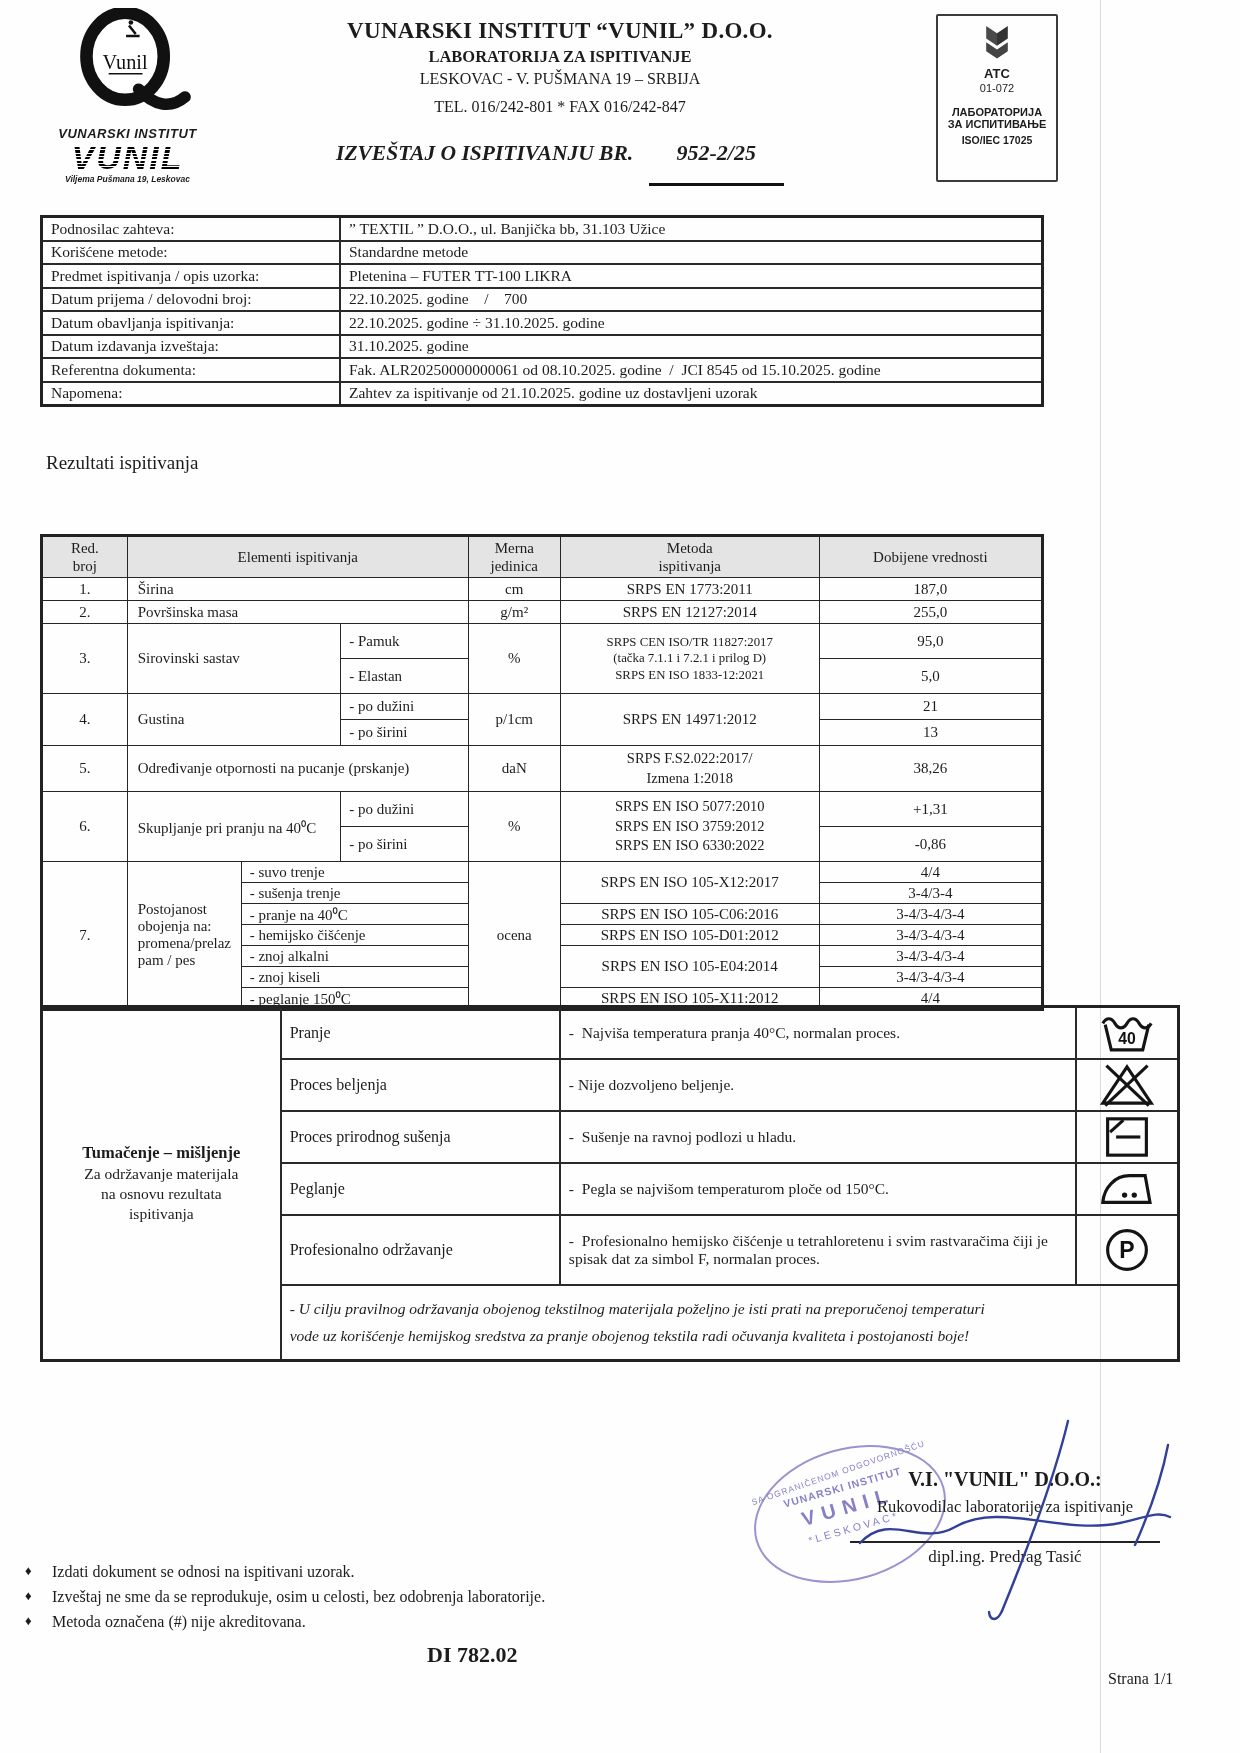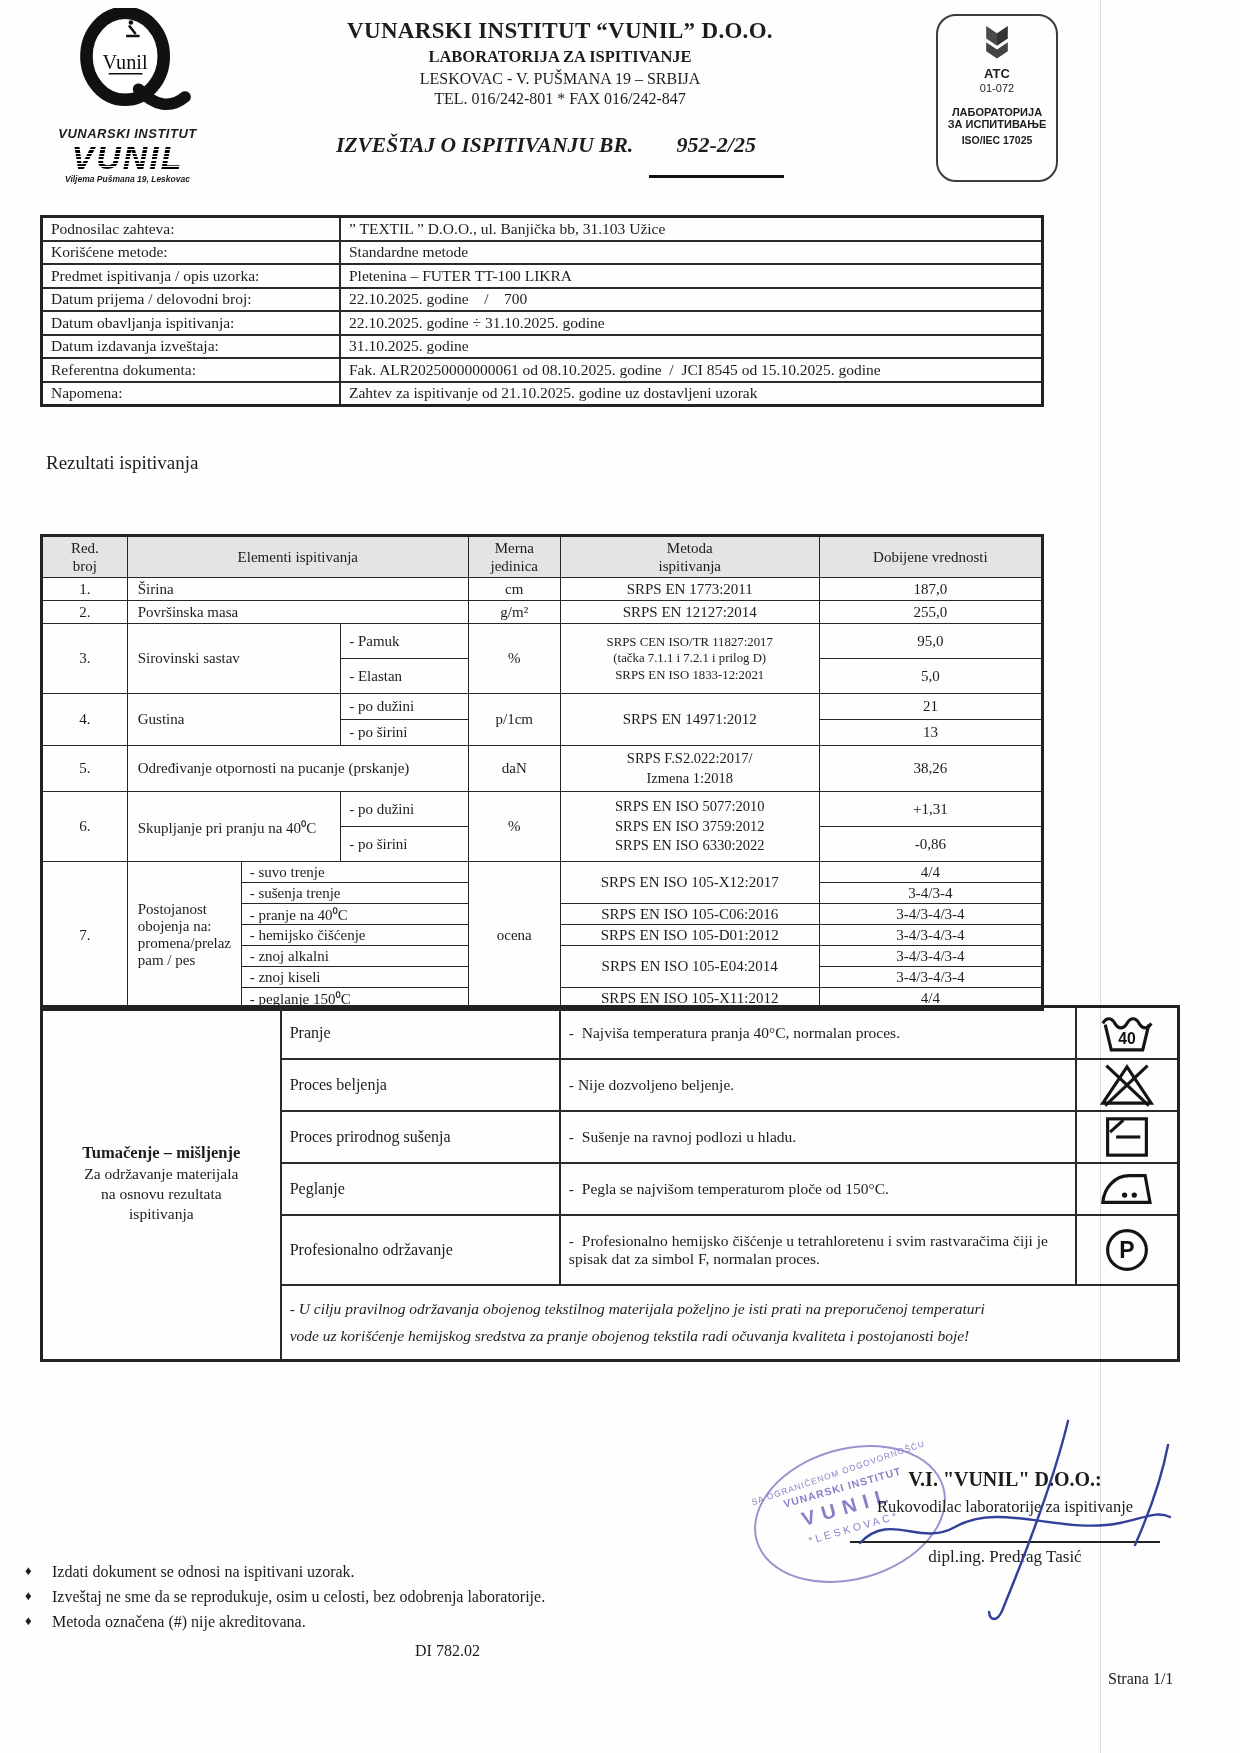--- a/index.html
+++ b/index.html
@@ -13,26 +13,26 @@
   .logo-institute{font:italic 700 13px "Liberation Sans",sans-serif;letter-spacing:.5px;margin-top:2px;}
   .logo-brand{font:italic 800 34px "Liberation Sans",sans-serif;letter-spacing:2px;line-height:.95;
     background:repeating-linear-gradient(0deg,#000 0 2.2px,#fff 2.2px 3.4px);
     -webkit-background-clip:text;background-clip:text;-webkit-text-fill-color:transparent;color:#111;}
   .logo-addr{font:italic 700 8.5px "Liberation Sans",sans-serif;margin-top:1px;}
 
   .header-center{position:absolute;left:250px;top:18px;width:620px;text-align:center;}
   .org-name{font-weight:700;font-size:23px;letter-spacing:.3px;}
   .lab-name{font-weight:700;font-size:16.5px;margin-top:3px;}
   .org-addr{font-size:16px;margin-top:3px;}
-  .org-tel{font-size:16px;margin-top:2px;}
+  .org-tel{font-size:16px;margin-top:10px;}
   .report-line{margin-top:24px;font-style:italic;font-weight:700;font-size:21.5px;white-space:nowrap;}
   .report-no{display:inline-block;border-bottom:3px solid #111;padding:0 28px 17px 28px;margin-left:10px;font-size:22px;}
 
   .cert-box{position:absolute;left:936px;top:14px;width:122px;height:168px;border:2px solid #3c3c3c;
-            border-radius:20px;text-align:center;font-family:"Liberation Sans",sans-serif;padding-top:8px;box-sizing:border-box;}
+            border-radius:2px;text-align:center;font-family:"Liberation Sans",sans-serif;padding-top:8px;box-sizing:border-box;}
   .atc-svg{width:36px;height:40px;display:block;margin:0 auto;}
   .cert-abbr{font-weight:700;font-size:13px;margin-top:2px;}
   .cert-code{font-size:11px;margin-top:1px;}
   .cert-l1{font-weight:700;font-size:11px;margin-top:12px;}
   .cert-l2{font-weight:700;font-size:11px;}
   .cert-l3{font-weight:700;font-size:10.5px;margin-top:4px;}
 
   
   .info-table{position:absolute;left:40px;top:215px;width:1004px;border-collapse:collapse;font-size:15.5px;
               border:3px solid #222;}
@@ -81,21 +81,21 @@
   .sig-role{font-size:16.5px;margin-top:6px;}
   .sig-line{width:310px;border-bottom:2px solid #222;margin:24px auto 0 auto;}
   .sig-name{font-size:17px;margin-top:4px;}
   .pen-svg{position:absolute;left:850px;top:1415px;width:340px;height:215px;z-index:3;pointer-events:none;}
   .pen{stroke:#32409a;stroke-width:2.4;fill:none;stroke-linecap:round;}
 
   
   .bullets{position:absolute;left:25px;top:1563px;font-size:16px;}
   .bullet-row{display:flex;margin-bottom:7px;}
   .diamond{width:27px;font-size:13px;}
-  .doc-code{position:absolute;left:415px;top:1642px;font-weight:400;font-size:16px;}
+  .doc-code{position:absolute;left:427px;top:1642px;font-weight:700;font-size:22px;}
   .page-no{position:absolute;left:1108px;top:1670px;font-size:16px;}
 </style>
 </head>
 <body>
 
 <div class="page">
   <div class="scan-line"></div>
 
   <div class="header-left">
     <svg class="q-svg" viewBox="0 0 130 120">

